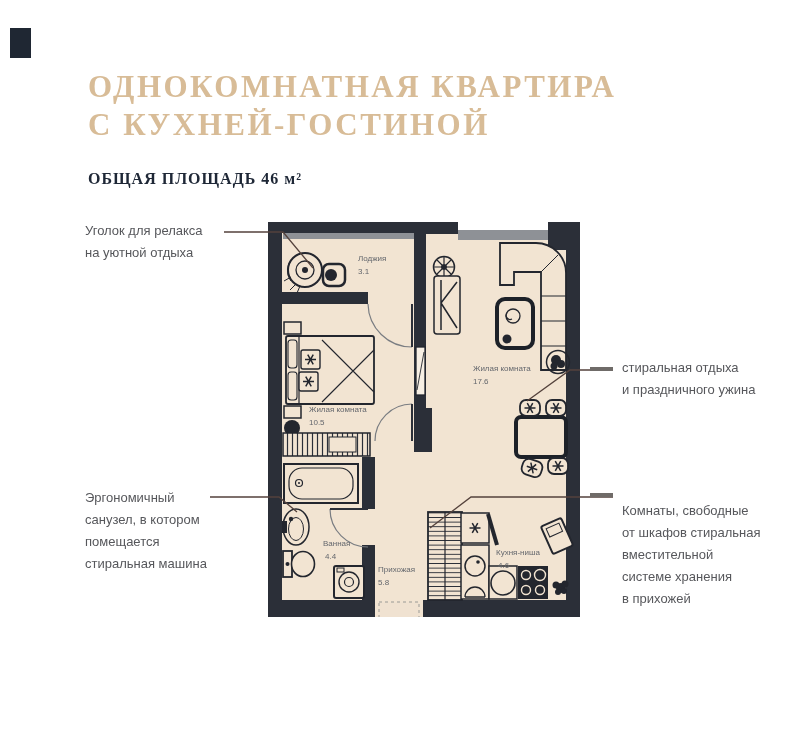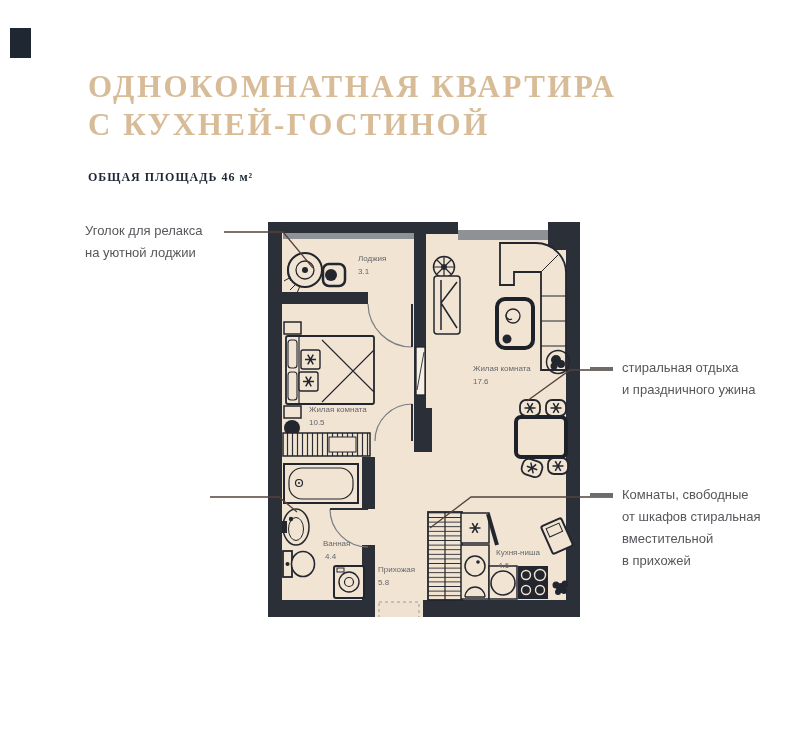--- a/index.html
+++ b/index.html
@@ -3,54 +3,61 @@
 <meta charset="utf-8">
 <style>
   html,body{margin:0;padding:0;background:#ffffff;}
   .page{position:relative;width:800px;height:617px;background:#ffffff;overflow:hidden;
         font-family:"Liberation Sans",sans-serif;}
   .logo{position:absolute;left:10px;top:28px;width:21px;height:30px;background:#1f2733;}
   .title{position:absolute;left:88px;top:68px;
          font-family:"Liberation Serif",serif;font-weight:700;font-size:31px;line-height:38px;
          letter-spacing:2.5px;color:#d8bc97;}
   .subtitle{position:absolute;left:88px;top:170px;
-         font-family:"Liberation Serif",serif;font-weight:700;font-size:12px;
+         font-family:"Liberation Serif",serif;font-weight:700;font-size:16px;
          letter-spacing:1px;color:#1e2736;}
   .callout{position:absolute;font-size:13px;line-height:22px;color:#56575b;}
   .plan-svg{position:absolute;left:0;top:0;}
 </style>
 </head>
 <body>
 
 <div class="page">
 
   <div class="logo"></div>
 
   <h1 class="title" style="margin:0">
     <span style="display:block">ОДНОКОМНАТНАЯ КВАРТИРА</span>
     <span style="display:block">С КУХНЕЙ-ГОСТИНОЙ</span>
   </h1>
 
   <div class="subtitle">ОБЩАЯ ПЛОЩАДЬ 46 м²</div>
 
   <div class="callout" style="left:85px;top:220px">
     <div>Уголок для релакса</div>
-    <div>на уютной лоджии</div>
+    <div>на уютной отдыха</div>
   </div>
 
   <div class="callout" style="left:622px;top:357px">
     <div>стиральная отдыха</div>
     <div>и праздничного ужина</div>
   </div>
 
-
-  <div class="callout" style="left:622px;top:484px">
+  <div class="callout" style="left:85px;top:487px">
+    <div>Эргономичный</div>
+    <div>санузел, в котором</div>
+    <div>помещается</div>
+    <div>стиральная машина</div>
+  </div>
+
+  <div class="callout" style="left:622px;top:500px">
     <div>Комнаты, свободные</div>
     <div>от шкафов стиральная</div>
     <div>вместительной</div>
+    <div>системе хранения</div>
     <div>в прихожей</div>
   </div>
 
   <svg class="plan-svg" width="800" height="749" viewBox="0 0 800 749">
     <defs>
       <pattern id="hatchV" width="5" height="24" patternUnits="userSpaceOnUse">
         <rect width="5" height="24" fill="#f2e4d2"></rect>
         <path d="M2.5,0 V24" stroke="#2b2f38" stroke-width="1.2"></path>
       </pattern>
       <pattern id="hatchH" width="36" height="4.6" patternUnits="userSpaceOnUse">

